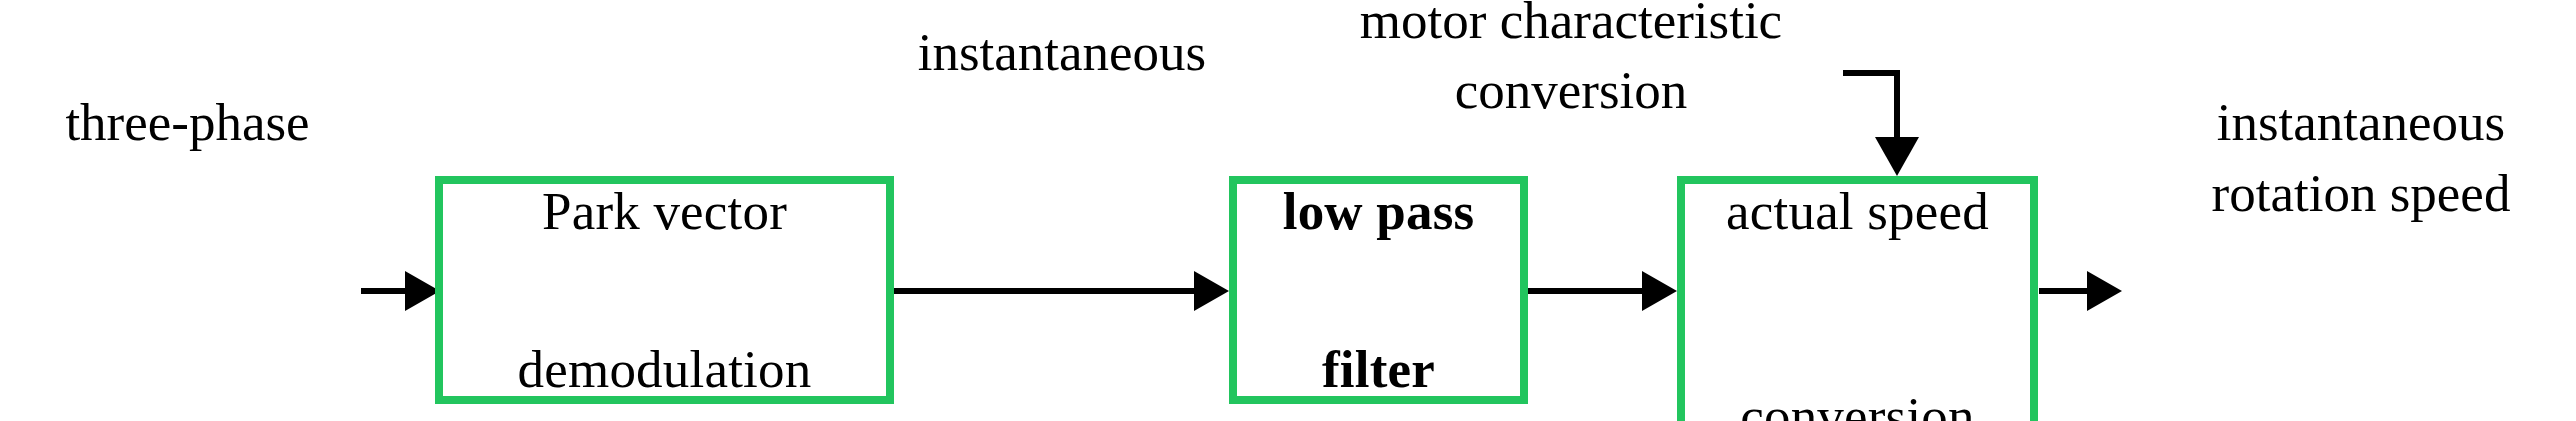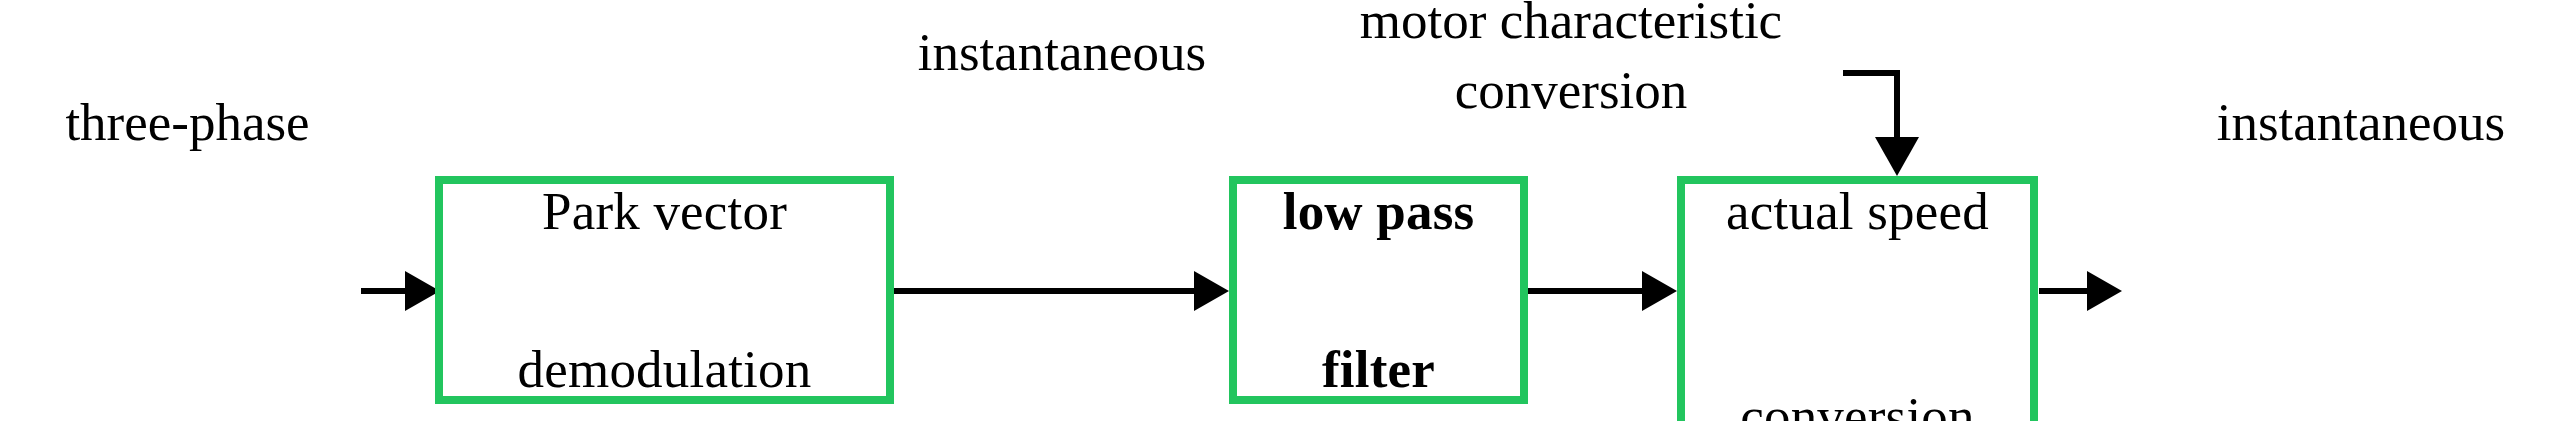--- a/index.html
+++ b/index.html
@@ -119,16 +119,17 @@
   <div class="block" style="left:1677px; top:176px; width:361px; height:275px;">
     <span class="line l1">actual speed</span>
     <span class="line l2">conversion</span>
   </div>
 
   <div class="hline" style="left:2039px; top:288px; width:53px;"></div>
   <div class="arrow-right" style="left:2087px; top:271px;"></div>
 
   <div class="label" style="left:2146px; top:96px; width:430px;">
     <span class="line l1">instantaneous</span>
+    <span class="line l2">rotation speed</span>
   </div>
 
 </div>
 
 
 </body></html>

